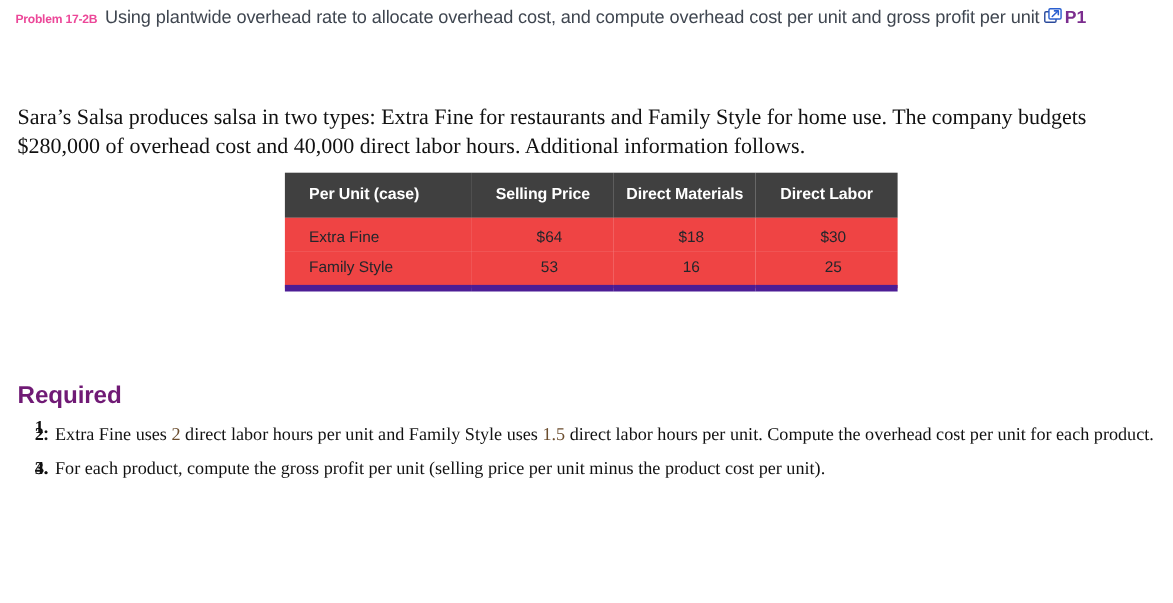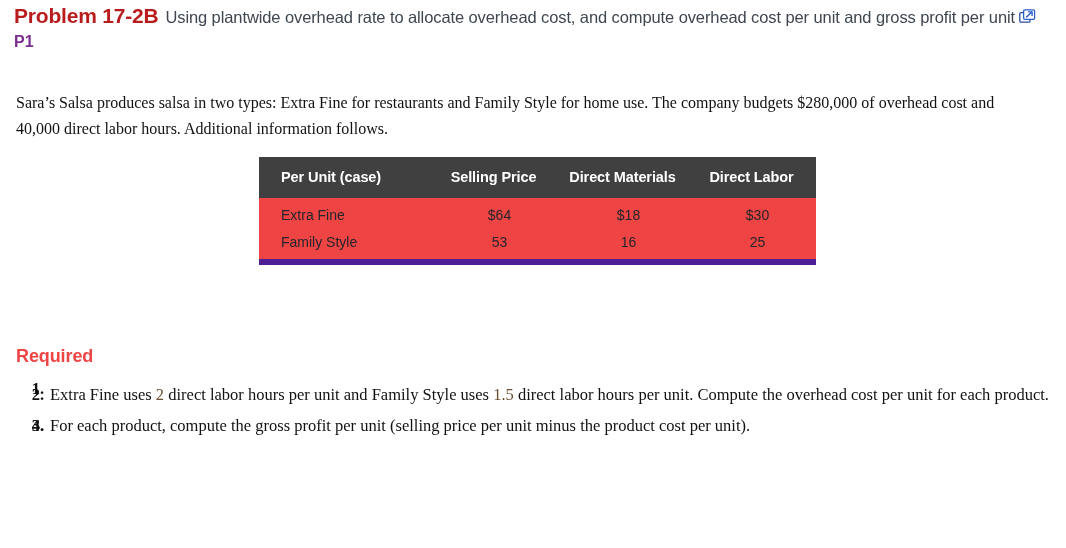--- a/index.html
+++ b/index.html
@@ -29,22 +29,22 @@
     top: 4px;
     width: 1040px;
     font-family: "Liberation Sans", "DejaVu Sans", sans-serif;
     font-size: 16.5px;
     line-height: 24px;
     color: #3c4450;
     letter-spacing: -0.1px;
   }
   .problem-label {
     font-weight: bold;
-    color: #b91c1c;
-    font-size: 21px;
+    color: #ec4899;
+    font-size: 11px;
     letter-spacing: -0.2px;
     margin-top: 28px;
   }
   .problem-title-text {
     color: #3f4650;
   }
   .gap-wide { display: inline-block; width: 7px; }
 
   
   .popup-icon {
@@ -66,21 +66,21 @@
     vertical-align: 0px;
   }
 
   
   .intro {
     position: absolute;
     left: 16px;
     top: 74px;
     width: 1010px;
     font-family: "Liberation Serif", "DejaVu Serif", serif;
-    font-size: 16px;
+    font-size: 20px;
     line-height: 26px;
     color: #111111;
     text-align: left;
   }
 
   
   .data-table-wrap {
     position: absolute;
     left: 259px;
     top: 157px;
@@ -125,22 +125,22 @@
   .col-w-label { width: 170px; }
   .col-w-num   { width: 129px; }
 
   
   .required-heading {
     position: absolute;
     left: 16px;
     top: 346px;
     font-family: "Liberation Sans", "DejaVu Sans", sans-serif;
     font-weight: bold;
-    font-size: 18px;
-    color: #ef4444;
+    font-size: 22px;
+    color: #701a75;
     letter-spacing: -0.1px;
   }
   ol.required-list {
     position: absolute;
     left: 16px;
     top: 376px;
     width: 1040px;
     margin: 0;
     padding: 0 0 0 34px;
     list-style: none;

